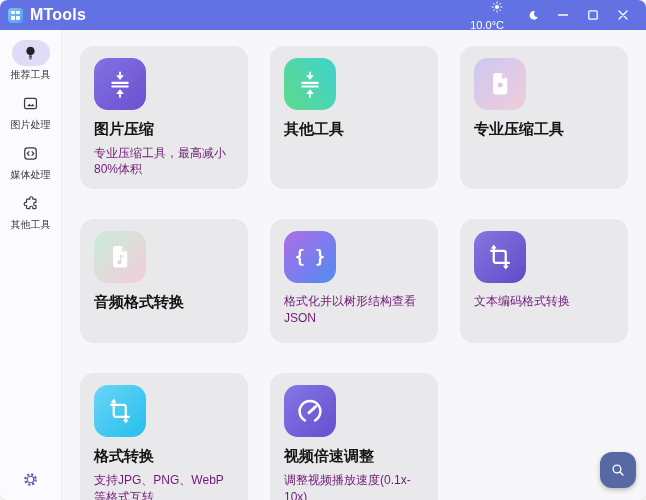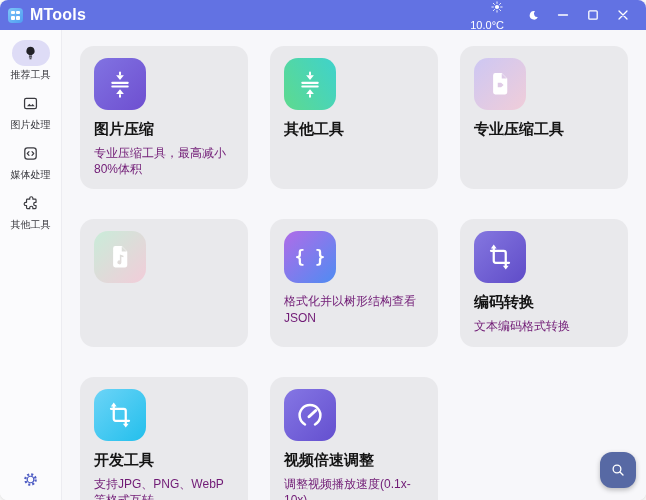--- a/index.html
+++ b/index.html
@@ -200,20 +200,21 @@
     <div class="card-title">专业压缩工具</div>
   </div>
           <div class="card">
     <div class="card-icon" style="background: linear-gradient(135deg, rgb(201, 236, 217), rgb(242, 204, 217));">
               <svg width="30" height="30" viewBox="0 0 24 24">
     <path fill="#fff" fill-rule="evenodd" d="M8.2 3.2 h5.2 l4.4 4.4 v11 a1.7 1.7 0 0 1 -1.7 1.7 H8.2 a1.7 1.7 0 0 1 -1.7 -1.7 V4.9 a1.7 1.7 0 0 1 1.7 -1.7 Z
       M13.4 3.6 v4 h4 Z
       M11.9 10 l2.9 0.9 v1.4 l-1.7 -0.5 v4.5 a1.6 1.6 0 1 1 -1.2 -1.55 Z"></path>
   </svg>
             </div>
+    <div class="card-title">音频格式转换</div>
   </div>
           <div class="card">
     <div class="card-icon" style="background: linear-gradient(135deg, rgb(176, 108, 232), rgb(79, 140, 242));">
               <svg width="30" height="30" viewBox="0 0 24 24">
     <text x="12" y="16.4" text-anchor="middle" fill="#fff" font-size="13.5" font-weight="bold" font-family="'DejaVu Sans Mono', monospace">{ }</text>
   </svg>
             </div>
     <div class="card-desc">格式化并以树形结构查看 JSON</div>
   </div>
           <div class="card">
@@ -222,37 +223,36 @@
     <g stroke="#fff" stroke-width="1.8" fill="none" stroke-linecap="round" stroke-linejoin="round">
       <path d="M7 4.8 V15 a1.6 1.6 0 0 0 1.6 1.6 H19.2"></path>
       <path d="M4.8 7 H15 a1.6 1.6 0 0 1 1.6 1.6 V19"></path>
     </g>
     <g fill="#fff">
       <path d="M7 2 L4.7 5.1 H9.3 Z"></path>
       <path d="M16.6 22 L14.3 18.9 H18.9 Z"></path>
     </g>
   </svg>
             </div>
-    <div class="card-title">编码转换</div>
     <div class="card-desc">文本编码格式转换</div>
   </div>
           <div class="card">
     <div class="card-icon" style="background: linear-gradient(135deg, rgb(108, 212, 247), rgb(35, 191, 236));">
               <svg width="30" height="30" viewBox="0 0 24 24">
     <g stroke="#fff" stroke-width="1.8" fill="none" stroke-linecap="round" stroke-linejoin="round">
       <path d="M7 4.8 V15 a1.6 1.6 0 0 0 1.6 1.6 H19.2"></path>
       <path d="M4.8 7 H15 a1.6 1.6 0 0 1 1.6 1.6 V19"></path>
     </g>
     <g fill="#fff">
       <path d="M7 2 L4.7 5.1 H9.3 Z"></path>
       <path d="M16.6 22 L14.3 18.9 H18.9 Z"></path>
     </g>
   </svg>
             </div>
-    <div class="card-title">开发工具</div>
+    <div class="card-title">格式转换</div>
     <div class="card-desc">支持JPG、PNG、WebP等格式互转</div>
   </div>
           <div class="card">
     <div class="card-icon" style="background: linear-gradient(135deg, rgb(133, 118, 228), rgb(100, 80, 207));">
               <svg width="30" height="30" viewBox="0 0 24 24">
     <path d="M8 19.6 A8.3 8.3 0 1 1 16 19.6" stroke="#fff" stroke-width="2" fill="none" stroke-linecap="round"></path>
     <path d="M11.2 13.4 L16.6 8.4" stroke="#fff" stroke-width="2.4" stroke-linecap="round"></path>
   </svg>
             </div>
     <div class="card-title">视频倍速调整</div>

